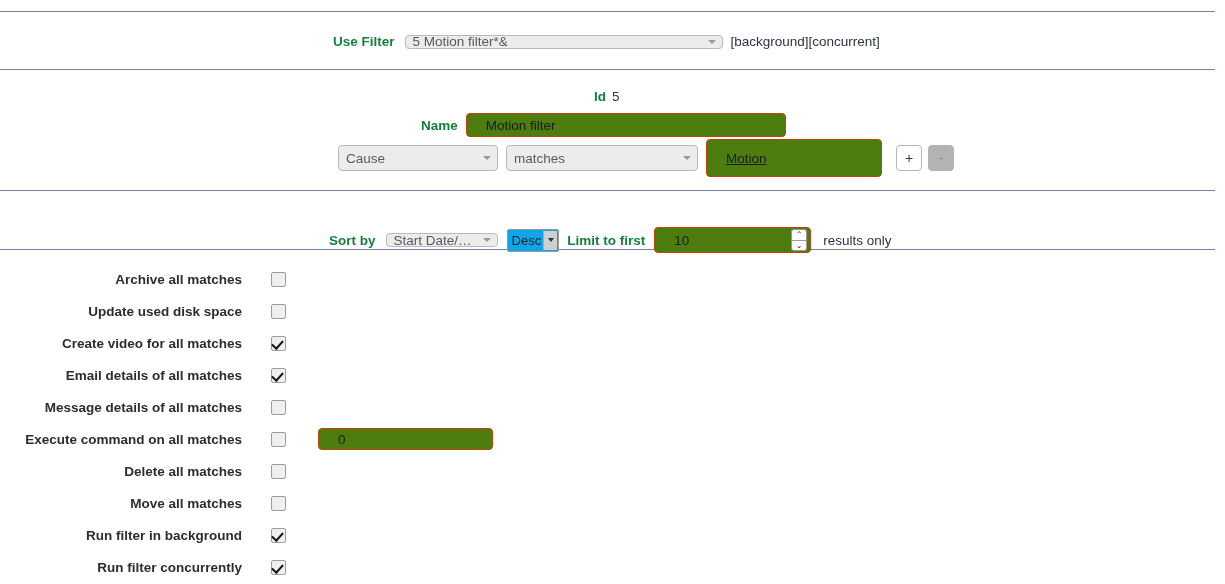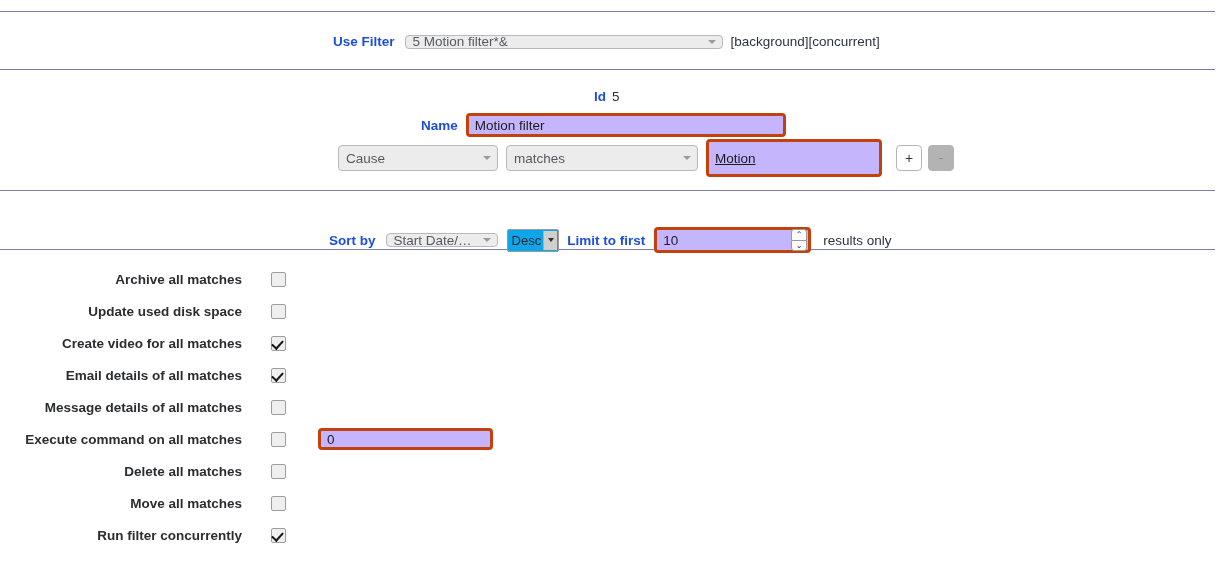--- a/index.html
+++ b/index.html
@@ -37,21 +37,21 @@
 
   
   .row {
     position: absolute;
     display: flex;
     align-items: center;
     white-space: nowrap;
   }
   .lbl {
     font-weight: bold;
-    color: #1d4ed8;
+    color: #15803d;
     font-size: 13.5px;
   }
   .lbl-plain {
     font-weight: normal;
     color: #2b3340;
     font-size: 13.5px;
   }
 
   
   .sel {
@@ -114,24 +114,24 @@
     width: 0; height: 0;
     border-left: 3px solid transparent;
     border-right: 3px solid transparent;
     border-top: 4px solid #303030;
   }
 
   
   .inp {
     box-sizing: border-box;
     height: 24px;
-    background: #c4b5fd;
-    border: 3px solid #c2410c;
+    background: #4d7c0f;
+    border: 1px solid #c2410c;
     border-radius: 4px;
-    padding: 0 6px;
+    padding: 0 19px;
     font-family: "Liberation Sans", sans-serif;
     font-size: 13.5px;
     color: #1b1c1f;
     outline: none;
   }
   .inp::placeholder { color: #8b8f94; }
 
   
   .btn-sq {
     box-sizing: border-box;
@@ -337,20 +337,24 @@
     <div class="cb-row">
       <span class="cb-label">Delete all matches</span>
       <span class="cb"></span>
     </div>
 
     <div class="cb-row">
       <span class="cb-label">Move all matches</span>
       <span class="cb"></span>
     </div>
 
+    <div class="cb-row">
+      <span class="cb-label">Run filter in background</span>
+      <span class="cb checked"></span>
+    </div>
 
     <div class="cb-row">
       <span class="cb-label">Run filter concurrently</span>
       <span class="cb checked"></span>
     </div>
 
   </div>
 
 </div>
 

